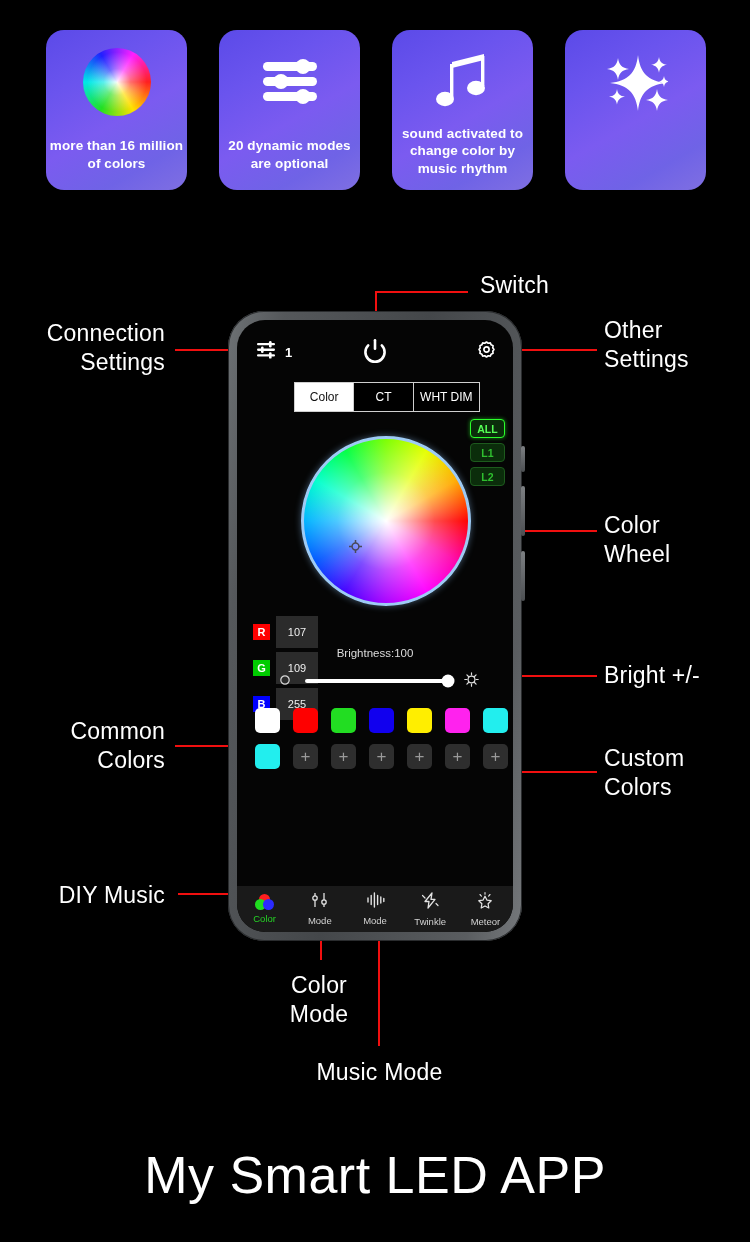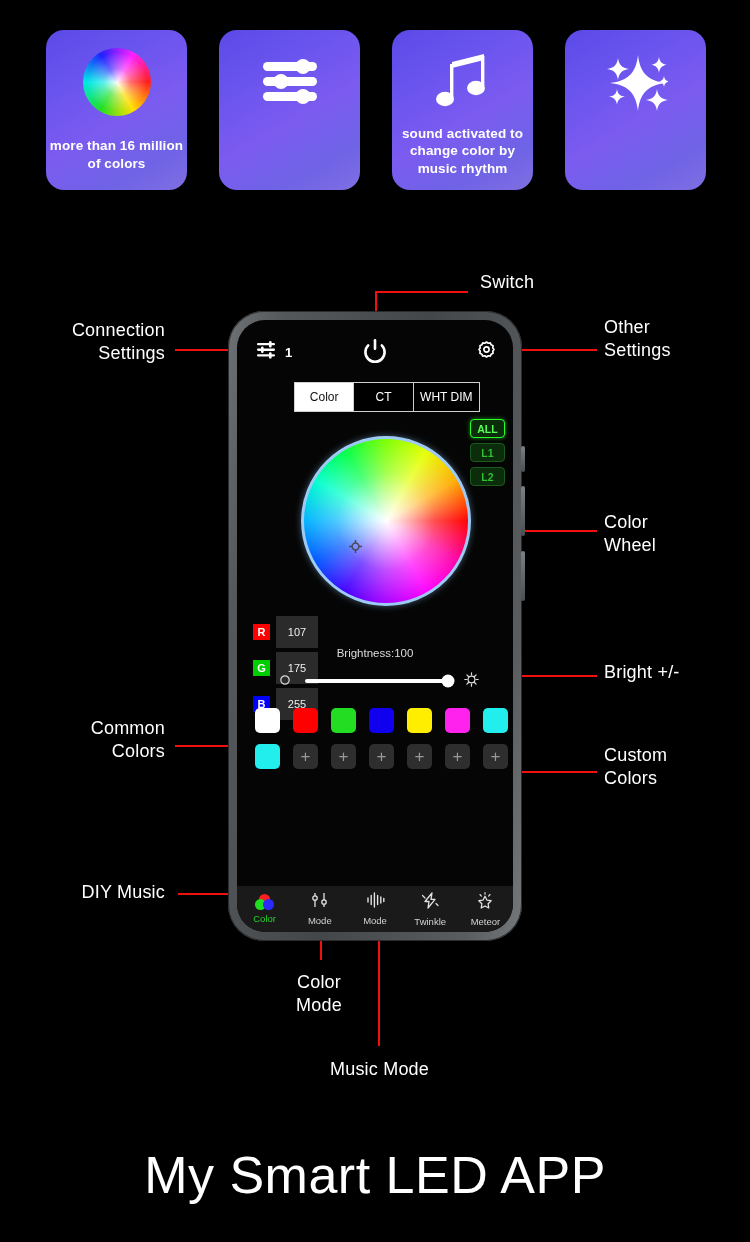--- a/index.html
+++ b/index.html
@@ -22,21 +22,21 @@
     font-size:13.5px; line-height:1.32; font-weight:600; color:#fff; letter-spacing:.1px; }
   .fcaption.three { bottom:12px; }
 
   .cwheel-mini { width:68px; height:68px; border-radius:50%;
     background:
       radial-gradient(circle at 50% 50%, rgba(255,255,255,.95) 0%, rgba(255,255,255,.35) 28%, rgba(255,255,255,0) 62%),
       conic-gradient(from 90deg, #ff2020, #ffe000 60deg, #22e022 120deg, #00e8e8 180deg, #2020ff 240deg, #ff20ff 300deg, #ff2020 360deg);
   }
 
   
-  .ann { position:absolute; font-size:18px; line-height:1.28; color:#fff; font-weight:400; letter-spacing:.2px; white-space:pre; }
+  .ann { position:absolute; font-size:23px; line-height:1.28; color:#fff; font-weight:400; letter-spacing:.2px; white-space:pre; }
   .ann.r { text-align:left; }
   .ann.l { text-align:right; }
   .ann.c { text-align:center; }
   .line { position:absolute; background:#f10f0f; }
   .line.h { height:2px; }
   .line.v { width:2px; }
 
   
   .phone { position:absolute; left:228px; top:311px; width:294px; height:630px;
     border-radius:36px; padding:9px;
@@ -143,20 +143,22 @@
         <g fill="#fff">
           <rect x="2" y="7" width="54" height="9" rx="4.5"></rect>
           <rect x="2" y="22" width="54" height="9" rx="4.5"></rect>
           <rect x="2" y="37" width="54" height="9" rx="4.5"></rect>
           <circle cx="42" cy="11.5" r="7.5"></circle>
           <circle cx="20" cy="26.5" r="7.5"></circle>
           <circle cx="42" cy="41.5" r="7.5"></circle>
         </g>
       </svg>
     </div>
+    <div class="fcaption">20 dynamic
+modes are optional</div>
   </div>
 
   <div class="fcard">
     <div class="ficon">
       <svg width="54" height="60" viewBox="0 0 54 60">
         <g fill="#fff">
           <path d="M16 10 L48 2 L48 8 L16 16 Z"></path>
           <rect x="14" y="12" width="3.4" height="34"></rect>
           <rect x="45" y="4" width="3.4" height="30"></rect>
           <ellipse cx="9" cy="47" rx="9" ry="7.2"></ellipse>
@@ -276,21 +278,21 @@
       </span>
     </div>
 
     <div class="rgb">
       <div class="rgb-row">
         <span class="rgb-key r">R</span>
         <span class="rgb-val">107</span>
       </div>
       <div class="rgb-row">
         <span class="rgb-key g">G</span>
-        <span class="rgb-val">175</span>
+        <span class="rgb-val">109</span>
       </div>
       <div class="rgb-row">
         <span class="rgb-key b">B</span>
         <span class="rgb-val">255</span>
       </div>
     </div>
 
     <div class="bright-label">Brightness:100</div>
 
     <div class="slider-row">

